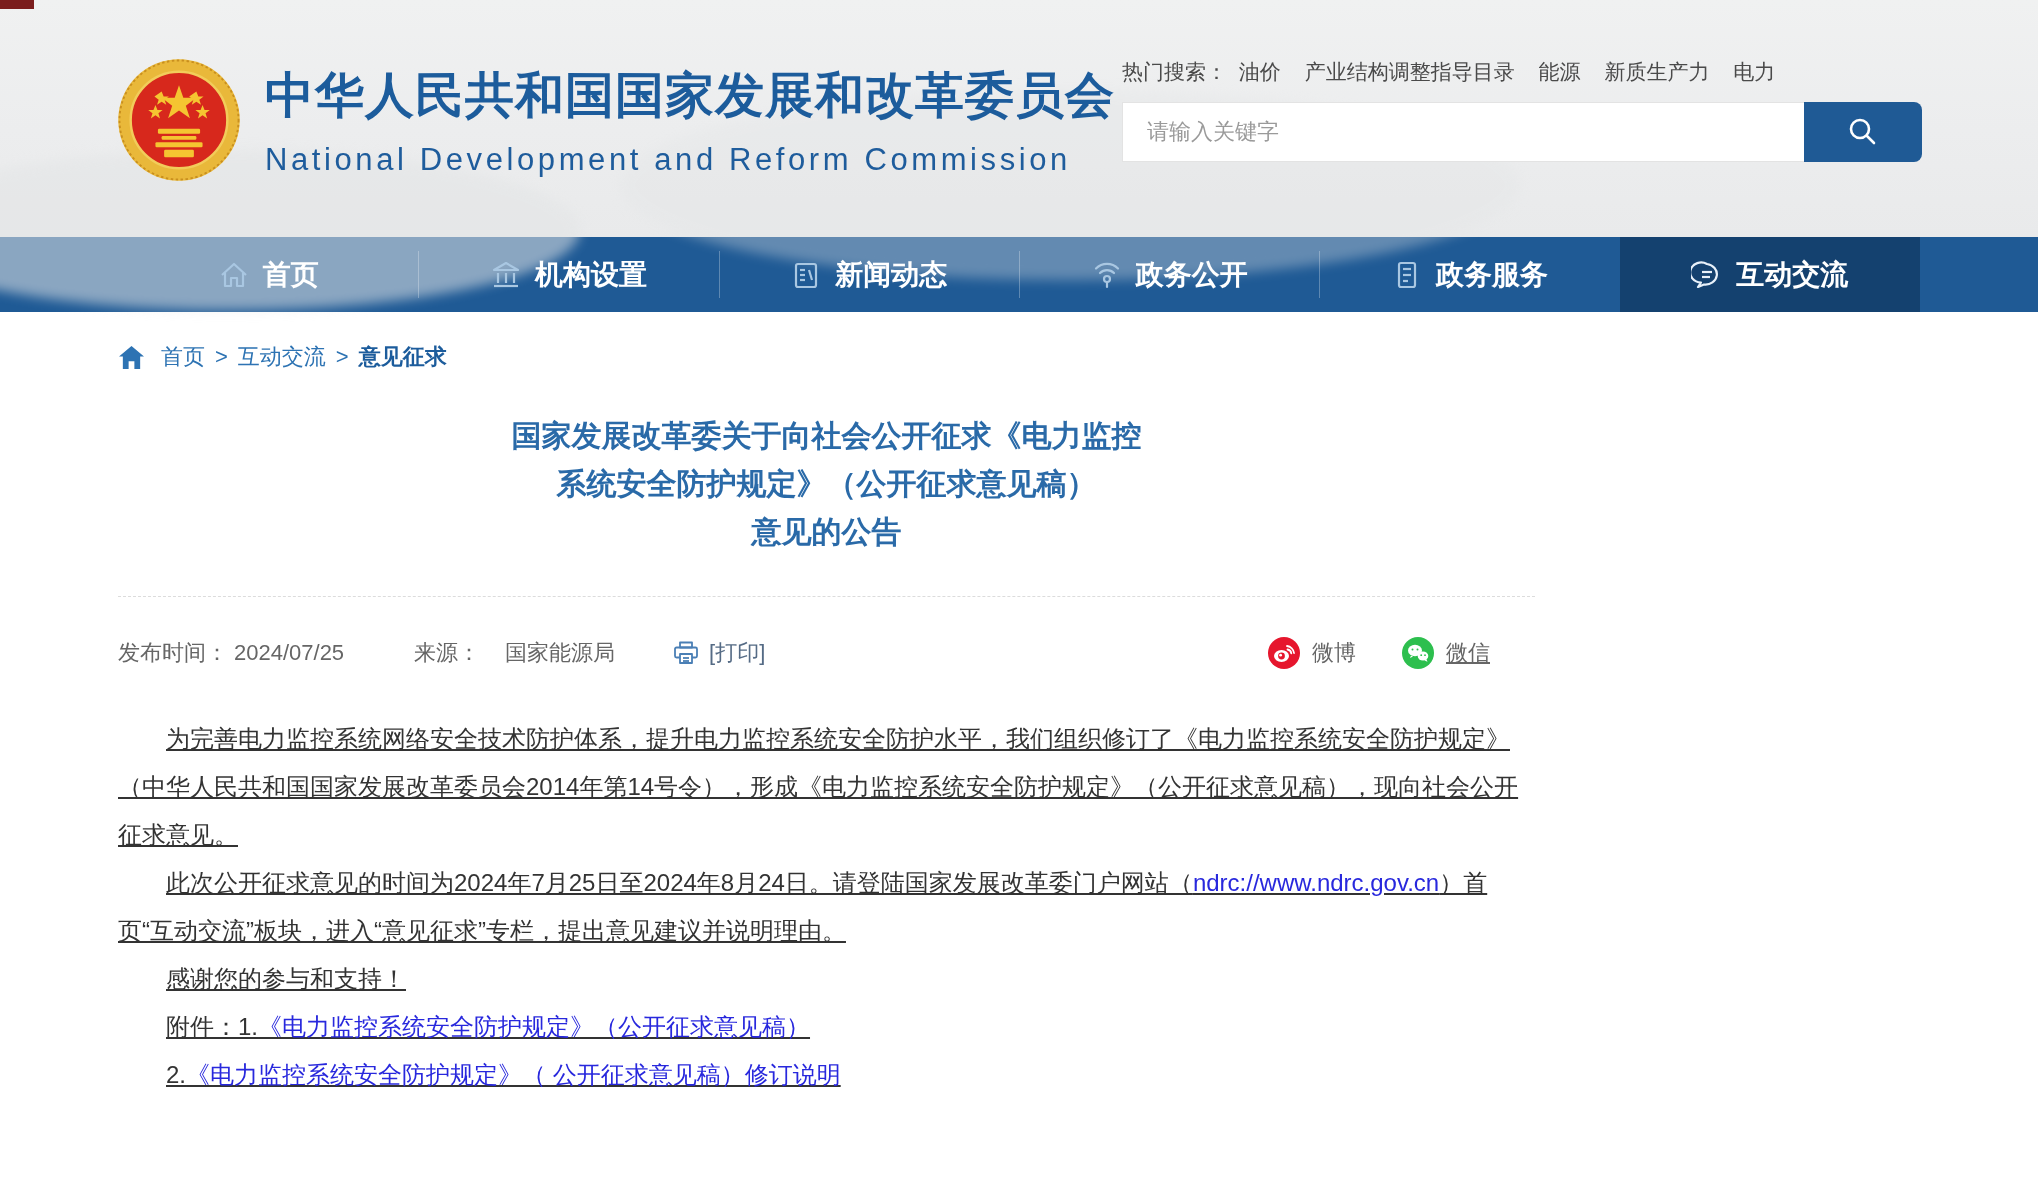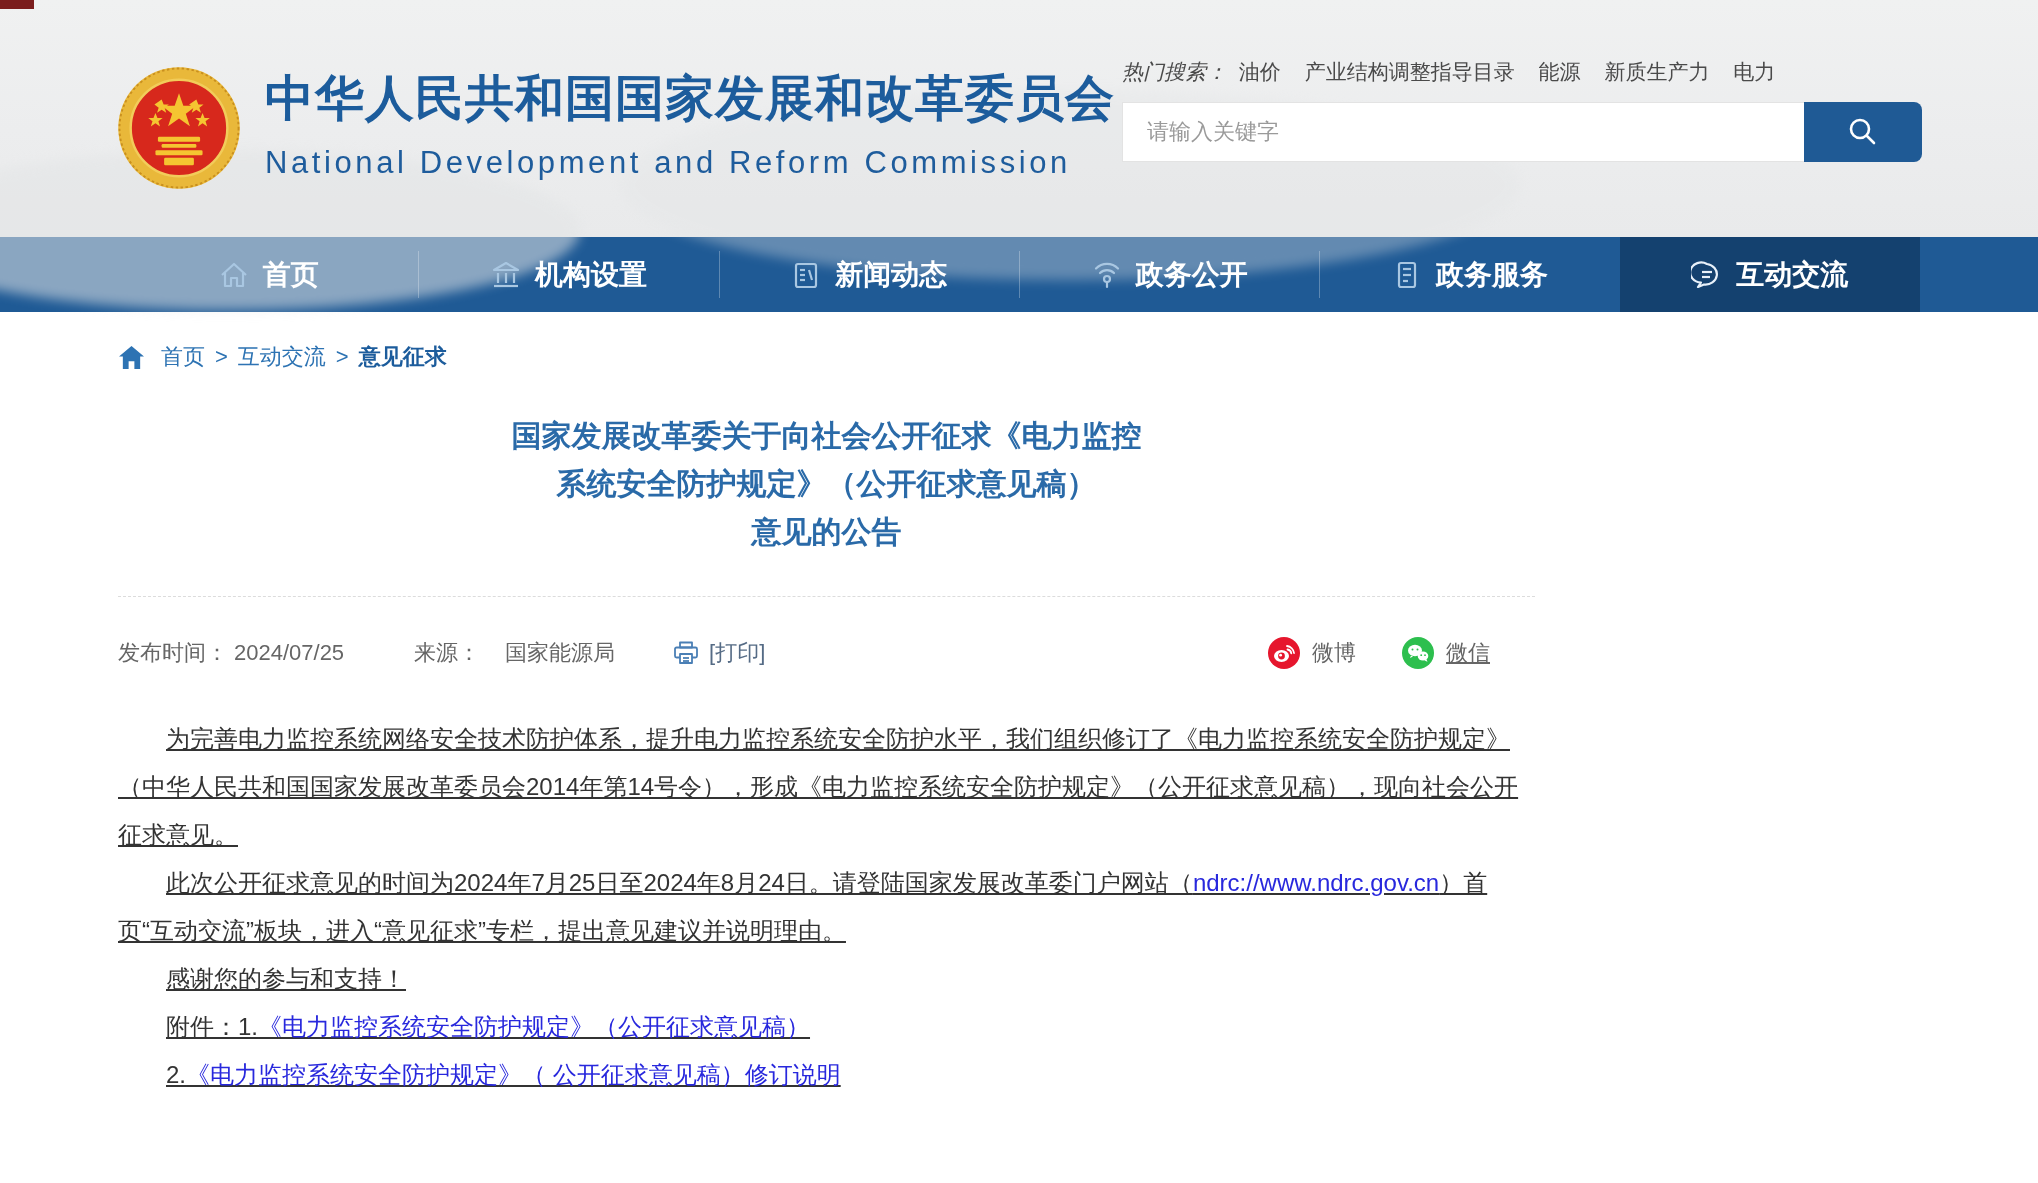--- a/index.html
+++ b/index.html
@@ -10,30 +10,30 @@
   
   .corner-mark { position:absolute; left:0; top:0; width:34px; height:9px; background:#7b1d1d; z-index:5; }
 
   
   .site-header { position:relative; width:100%; height:237px;
      background:linear-gradient(180deg,#f0f1f1 0%, #ecedee 55%, #e9eaeb 100%); }
   .mountain { position:absolute; background:#e3e5e6; opacity:.55; border-radius:50%; filter:blur(6px); }
   .m1 { left:-120px; top:150px; width:700px; height:160px; }
   .m2 { left:620px; top:90px; width:900px; height:190px; opacity:.35; }
 
-  .logo-row { position:absolute; left:117px; top:66px; display:flex; }
+  .logo-row { position:absolute; left:117px; top:58px; display:flex; align-items:center; }
   .emblem { width:124px; height:124px; flex:0 0 auto; }
   .titles { margin-left:24px; }
   .title-cn { font-size:49px; font-weight:bold; color:#1c5c9c; letter-spacing:1px; white-space:nowrap; }
   .title-en { margin-top:13px; font-size:31px; color:#1e5c9c; letter-spacing:3.6px; white-space:nowrap; }
 
   .search-area { position:absolute; left:1122px; top:58px; width:800px; }
   .hot-row { font-size:21px; color:#4a4a4a; margin-bottom:16px; white-space:nowrap; }
   .hot-row .hot-term { color:#4a4a4a; margin-right:18px; cursor:pointer; }
-  .hot-row .hot-label { margin-right:6px;font-style:italic; }
+  .hot-row .hot-label { margin-right:6px; }
   .search-box { display:flex; width:800px; height:60px; }
   .search-input { flex:1; height:60px; border:1px solid #e3e3e3; border-right:none; background:#fff;
       padding:0 24px; font-size:22px; color:#333; outline:none; }
   .search-input::placeholder { color:#9a9a9a; }
   .search-btn { width:118px; height:60px; background:#1f5a95; border:none; cursor:pointer;
       border-radius:0 8px 8px 0; display:flex; align-items:center; justify-content:center; }
 
   
   .main-nav { width:100%; height:75px; background:#1f5a95; }
   .nav-list { display:flex; height:75px; margin-left:118px; width:1802px; list-style:none; }

